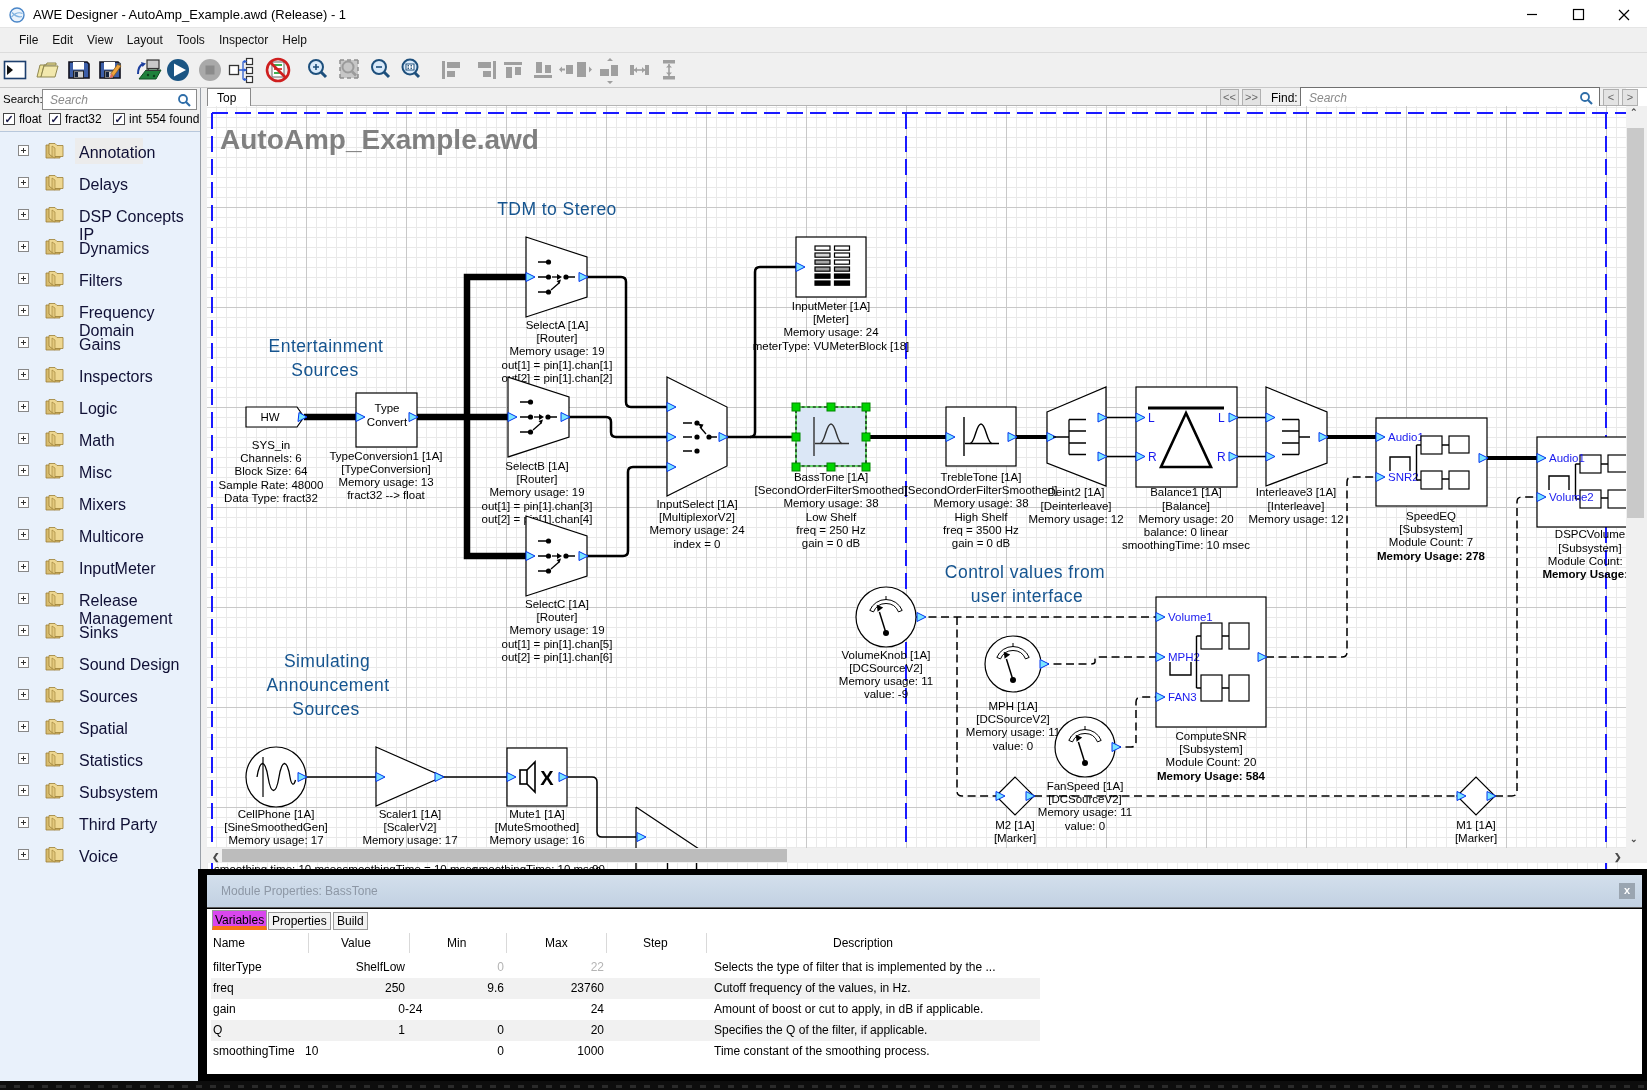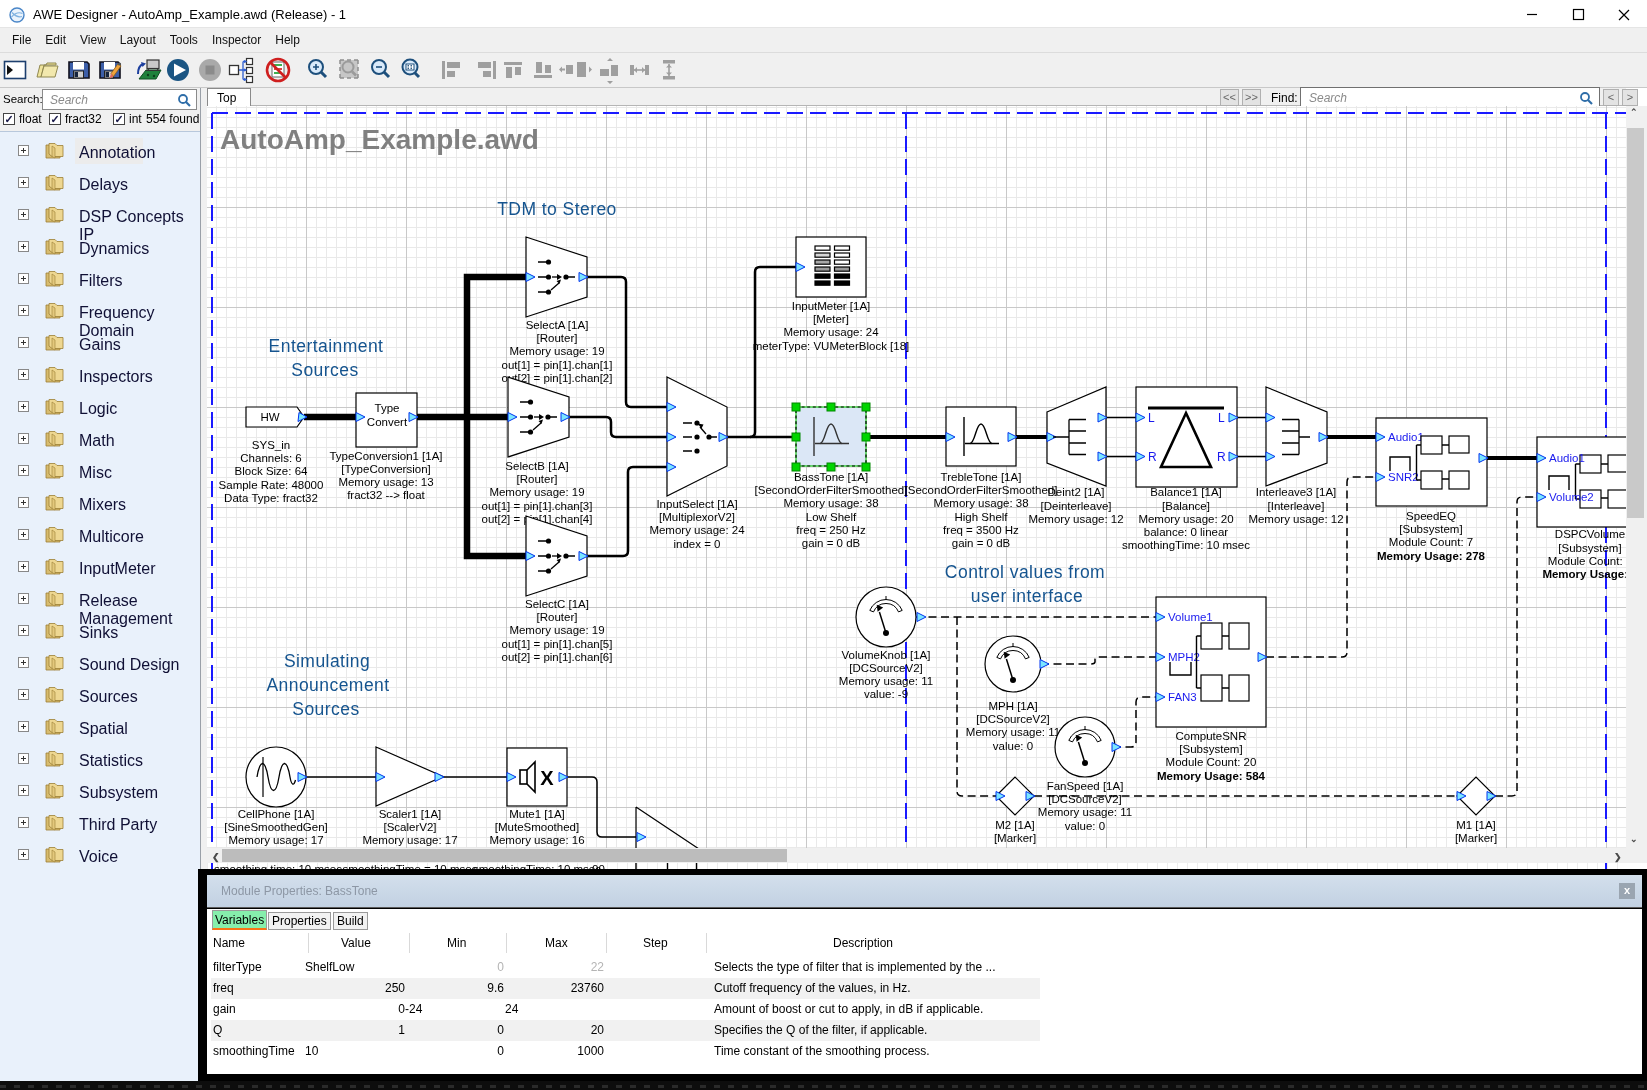--- a/index.html
+++ b/index.html
@@ -58,21 +58,21 @@
  <circle cx="8" cy="8" r="7" fill="#eaf3fc" stroke="#4a86c8" stroke-width="1.4"></circle>
  <path d="M2.5,10 Q8,4 13.5,6.5 M3,5.5 Q8,11 13,9.5" stroke="#7fb2e0" stroke-width="1.2" fill="none"></path>
 </svg>
 <div class="abs" id="title">AWE Designer - AutoAmp_Example.awd (Release) - 1</div>
 <svg class="abs" style="left:1509px;top:0" width="138" height="28" viewBox="0 0 138 28">
  <path d="M18,14.5 H28" stroke="#000" stroke-width="1.2"></path>
  <rect x="64.5" y="9.5" width="10" height="10" fill="none" stroke="#000" stroke-width="1.2"></rect>
  <path d="M110,10 L120,20 M120,10 L110,20" stroke="#000" stroke-width="1.2"></path>
 </svg>
 
-<div class="abs" id="menubar"><span style="margin-left:5px">File</span><span>Edit</span><span>View</span><span>Layout</span><span>Tools</span><span>Inspector</span><span>Help</span></div>
+<div class="abs" id="menubar"><span style="margin-left:12px">File</span><span>Edit</span><span>View</span><span>Layout</span><span>Tools</span><span>Inspector</span><span>Help</span></div>
 
 <div class="abs" id="toolbar"></div>
 <svg class="abs" style="left:0;top:52px" width="700" height="36" viewBox="0 0 700 36">
 
 <rect x="4.5" y="9.5" width="21" height="17" fill="#fff" stroke="#1d3f6e" stroke-width="1.6"></rect>
 <path d="M7,13 L13,18 L7,23 Z" fill="#111"></path>
 
 <path d="M37,25 L40,13 L46,13 L47,11 L56,11 L56,13 L44,13 L41,25 Z" fill="#efe49c" stroke="#8f874f" stroke-width="1"></path>
 <path d="M41,25 L44,14 L58,14 L55,25 Z" fill="#f2e8ad" stroke="#8f874f" stroke-width="1"></path>
 
@@ -758,51 +758,51 @@
 <div class="abs" id="vthumb"></div>
 <div class="arr" style="left:1630px;top:107px">⌃</div>
 <div class="arr" style="left:1630px;top:834px">⌄</div>
 
 <div class="abs" id="bpanel"></div>
 <div class="abs" id="btitle">
     <span>Module Properties: BassTone</span>
   </div>
 <div class="abs" id="bclose">x</div>
 <div class="abs" id="bcontent"></div>
-<div class="btab" style="left:212px;top:910px;background:#86efac;border-bottom:2px solid #f97316;z-index:3;padding:2px 2px 0 2px">Variables</div>
+<div class="btab" style="left:212px;top:910px;background:#d946ef;border-bottom:4px solid #f97316;z-index:3;padding:2px 2px 0 2px">Variables</div>
 <div class="btab" style="left:268px;top:912px;height:18px;padding:1px 3px 0 3px">Properties</div>
 <div class="btab" style="left:333px;top:912px;height:18px;padding:1px 3px 0 3px">Build</div>
 
 <div class="hdr" style="left:213px">Name</div>
 <div class="hdr" style="left:341px">Value</div>
 <div class="hdr" style="left:447px">Min</div>
 <div class="hdr" style="left:545px">Max</div>
 <div class="hdr" style="left:643px">Step</div>
 <div class="hdr" style="left:833px">Description</div>
 <div class="hsep" style="left:308px"></div>
 <div class="hsep" style="left:409px"></div>
 <div class="hsep" style="left:506px"></div>
 <div class="hsep" style="left:606px"></div>
 <div class="hsep" style="left:706px"></div>
 <div class="rowstripe" style="top:978px"></div>
 <div class="rowstripe" style="top:1020px"></div>
 <div class="cell" style="left:213px;top:960px">filterType</div>
-<div class="cell" style="left:305px;top:960px;width:100px;">ShelfLow</div>
+<div class="cell" style="left:305px;top:960px;width:100px;text-align:right">ShelfLow</div>
 <div class="cell cgray" style="left:405px;top:960px;width:99px;text-align:right">0</div>
 <div class="cell cgray" style="left:505px;top:960px;width:99px;text-align:right">22</div>
 <div class="cell" style="left:714px;top:960px">Selects the type of filter that is implemented by the ...</div>
 <div class="cell" style="left:213px;top:981px">freq</div>
 <div class="cell" style="left:305px;top:981px;width:100px;text-align:right">250</div>
 <div class="cell" style="left:405px;top:981px;width:99px;text-align:right">9.6</div>
 <div class="cell" style="left:505px;top:981px;width:99px;text-align:right">23760</div>
 <div class="cell" style="left:714px;top:981px">Cutoff frequency of the values, in Hz.</div>
 <div class="cell" style="left:213px;top:1002px">gain</div>
 <div class="cell" style="left:305px;top:1002px;width:100px;text-align:right">0</div>
 <div class="cell" style="left:405px;top:1002px;width:99px;text-align:left">-24</div>
-<div class="cell" style="left:505px;top:1002px;width:99px;">24</div>
+<div class="cell" style="left:505px;top:1002px;width:99px;text-align:right">24</div>
 <div class="cell" style="left:714px;top:1002px">Amount of boost or cut to apply, in dB if applicable.</div>
 <div class="cell" style="left:213px;top:1023px">Q</div>
 <div class="cell" style="left:305px;top:1023px;width:100px;text-align:right">1</div>
 <div class="cell" style="left:405px;top:1023px;width:99px;text-align:right">0</div>
 <div class="cell" style="left:505px;top:1023px;width:99px;text-align:right">20</div>
 <div class="cell" style="left:714px;top:1023px">Specifies the Q of the filter, if applicable.</div>
 <div class="cell" style="left:213px;top:1044px">smoothingTime</div>
 <div class="cell" style="left:305px;top:1044px;width:100px;">10</div>
 <div class="cell" style="left:405px;top:1044px;width:99px;text-align:right">0</div>
 <div class="cell" style="left:505px;top:1044px;width:99px;text-align:right">1000</div>

